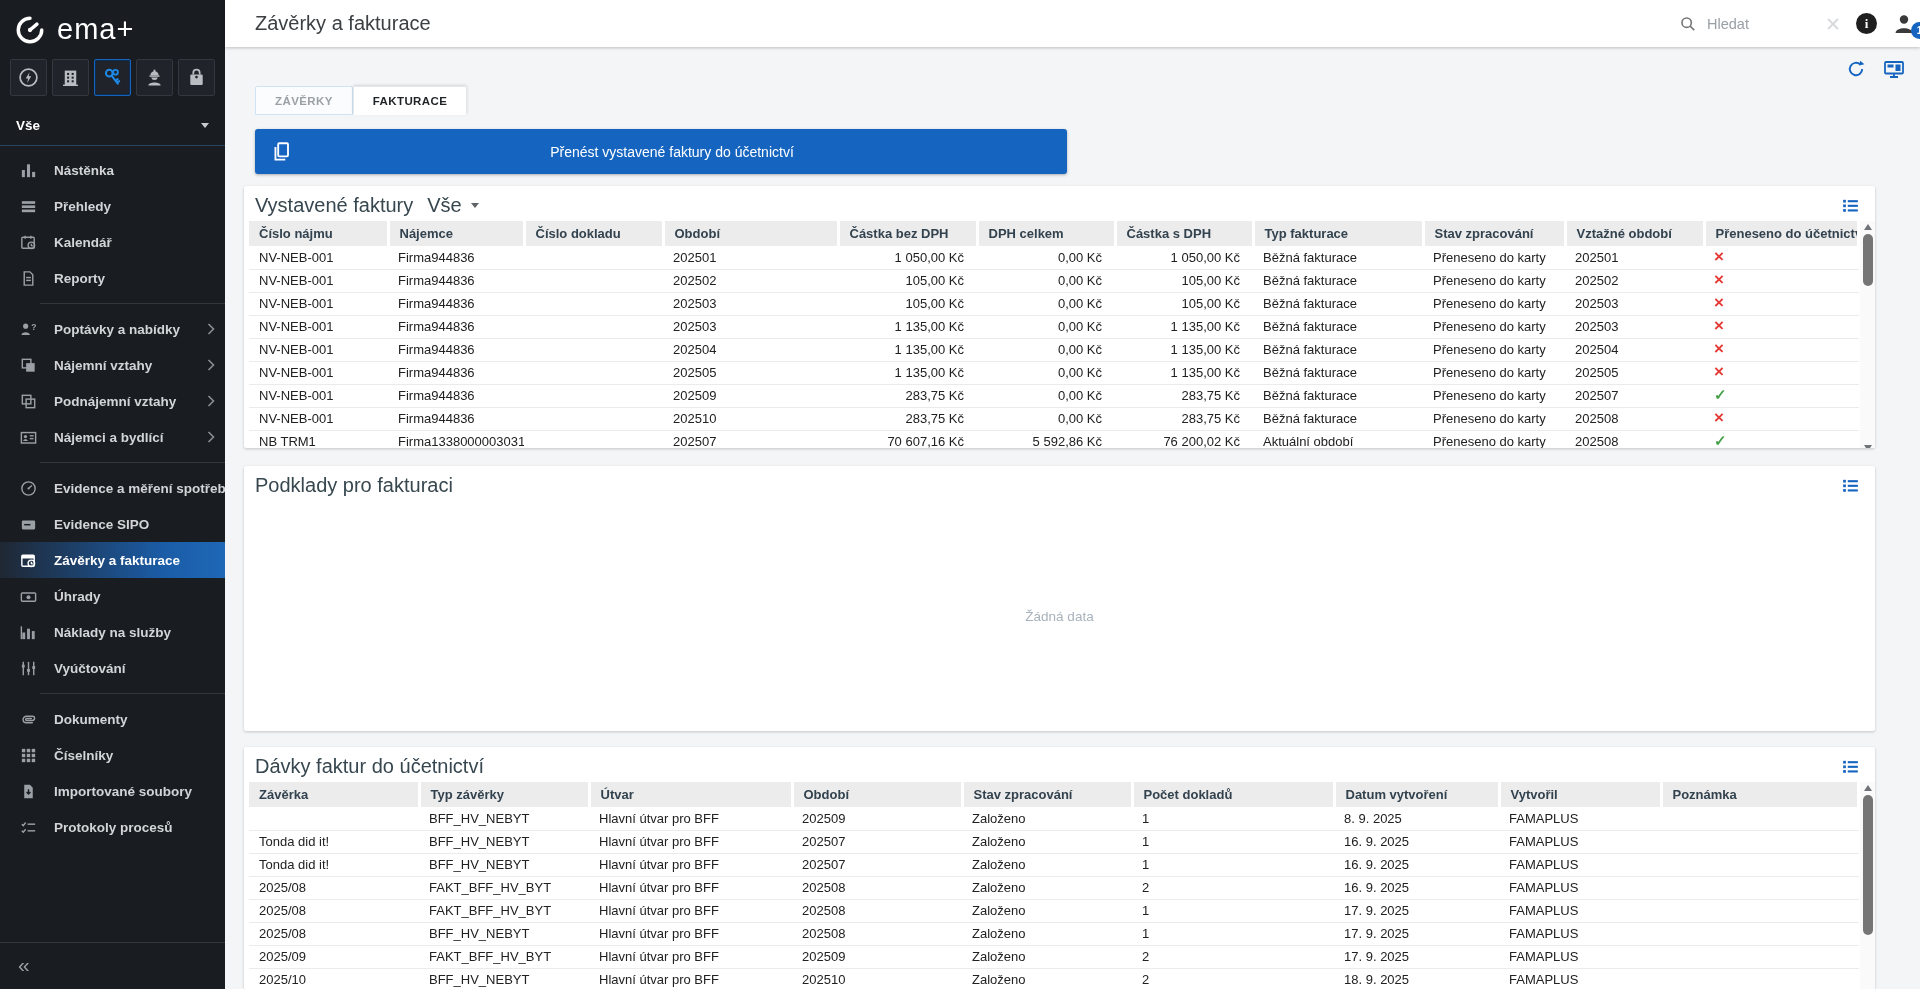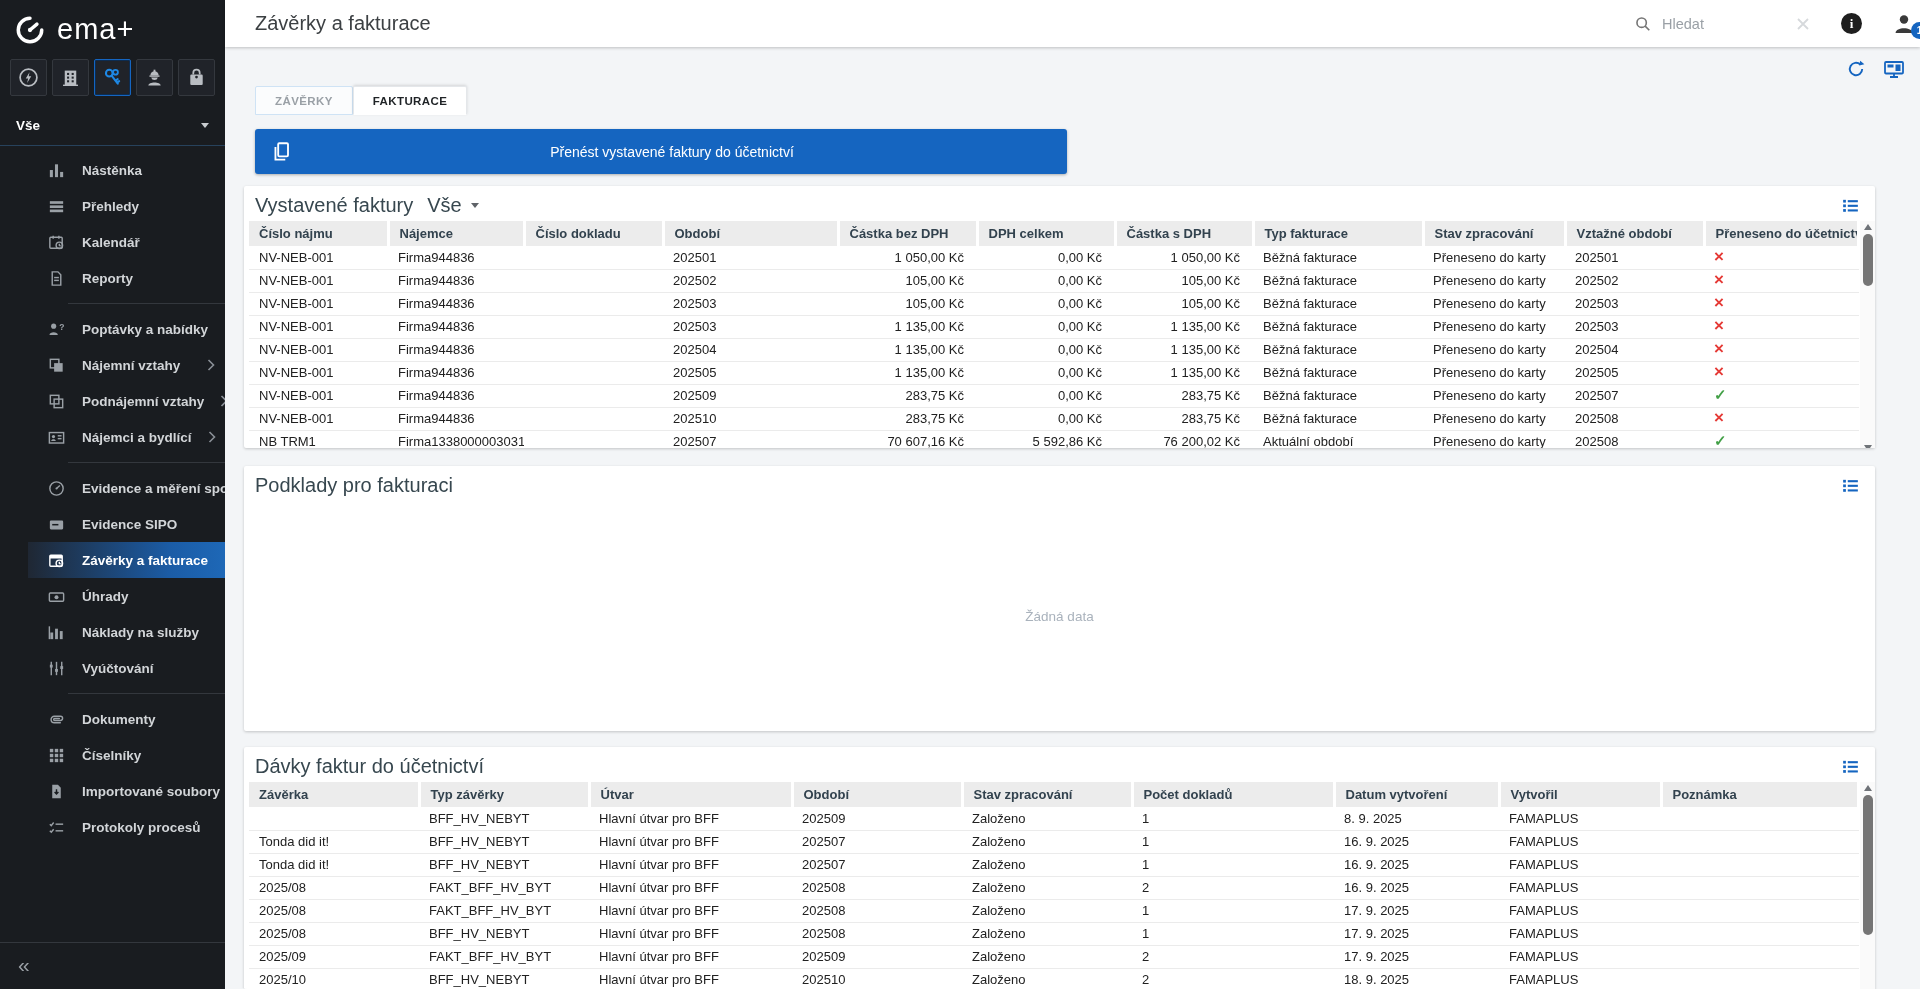--- a/index.html
+++ b/index.html
@@ -16,41 +16,41 @@
   .logo { display:flex; align-items:center; gap:11px; padding:13px 16px 8px 14px; }
   .logo-text { color:#fff; font-size:29px; letter-spacing:1px; font-weight:400; }
   .icon-tabs { display:flex; gap:5px; padding:5px 10px 9px 10px; }
   .itab { width:39px; height:37px; display:flex; align-items:center; justify-content:center;
           background:#202329; border:1px solid #34383e; border-radius:2px; cursor:pointer; }
   .itab.active { border:1px solid #1565c0; box-shadow:0 0 0 1px #0d2c50 inset; }
   .ws { display:flex; justify-content:space-between; align-items:center; padding:13px 16px 12px; cursor:pointer; }
   .ws-label { color:#fff; font-size:13.5px; font-weight:700; }
   .caret-down { width:0; height:0; border-left:4.5px solid transparent; border-right:4.5px solid transparent; border-top:5px solid #c8ccd0; }
   .sb-divider-top { height:1px; background:#27425c; }
-  .menu { flex:1; padding-top:6px; overflow:hidden;padding-left:28px; }
+  .menu { flex:1; padding-top:6px; overflow:hidden; }
   .menu-item { height:36px; display:flex; align-items:center; gap:16px; padding:0 10px 0 18px;
                font-size:13.5px; font-weight:600; color:#d2d5d8; cursor:pointer; }
   .menu-item .ml { flex:1; white-space:nowrap; }
   .menu-item.active { background:linear-gradient(90deg,#1f2733 0%,#1b5ca6 72%,#1e68b7 100%); color:#fff; }
   .menu-divider { height:1px; background:#33373d; margin:7px 0 7px 40px; }
   .mi { width:20px; height:20px; flex-shrink:0; display:flex; align-items:center; justify-content:center; }
   .ic { stroke:#9aa0a6; fill:none; stroke-width:1.5; }
   .icf { fill:#9aa0a6; }
   .menu-item.active .ic { stroke:#fff; }
   .menu-item.active .icf { fill:#fff; }
   .chev { display:flex; align-items:center; }
   .sb-bottom { border-top:1px solid #33373d; padding:11px 18px 14px; }
   .collapse-btn { color:#9aa0a6; font-size:21px; line-height:1; cursor:pointer; width:24px; }
 
   
   main { flex:1; display:flex; flex-direction:column; min-width:0; }
   .topbar { height:47px; background:#fff; display:flex; align-items:center; justify-content:space-between;
             padding-left:30px; box-shadow:0 1px 3px rgba(0,0,0,.22); position:relative; z-index:5; overflow:hidden; }
   .topbar h1 { margin:0; font-size:20px; font-weight:500; color:#3c4043; }
-  .topbar-right { display:flex; align-items:center; gap:30px; padding-right:2px; }
+  .topbar-right { display:flex; align-items:center; gap:15px; padding-right:2px; }
   .search-box { display:flex; align-items:center; gap:8px; }
   .search-box input { border:none; outline:none; font-size:14.5px; width:105px; color:#5f6368;
                       font-family:"Liberation Sans",sans-serif; }
   .search-box input::placeholder { color:#9aa0a6; }
   .clear-x { cursor:pointer; display:flex; }
   .info-btn { width:21px; height:21px; border-radius:50%; background:#1f1f1f; color:#fff; font-size:13px;
               font-weight:700; display:flex; align-items:center; justify-content:center; cursor:pointer;
               font-family:"Liberation Serif",serif; }
   .user-btn { position:relative; width:26px; height:24px; cursor:pointer; }
   .user-badge { position:absolute; right:-10px; bottom:-3px; width:17px; height:17px; border-radius:50%;

